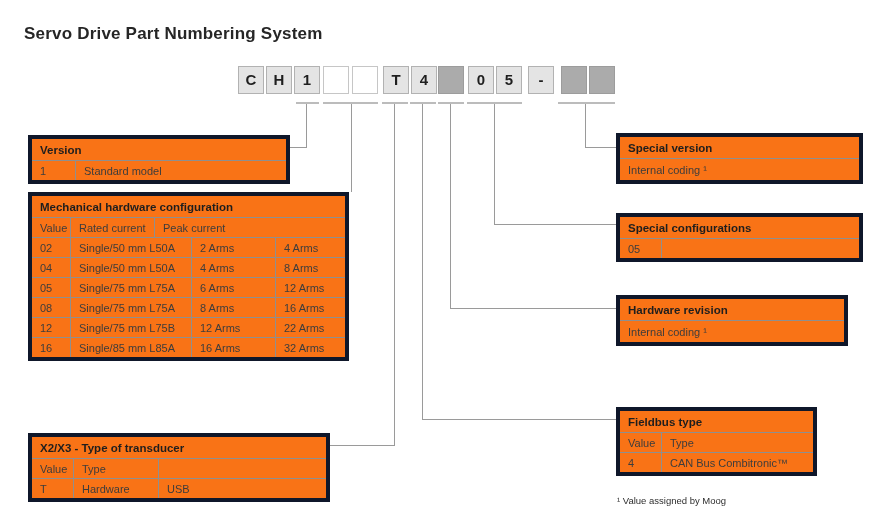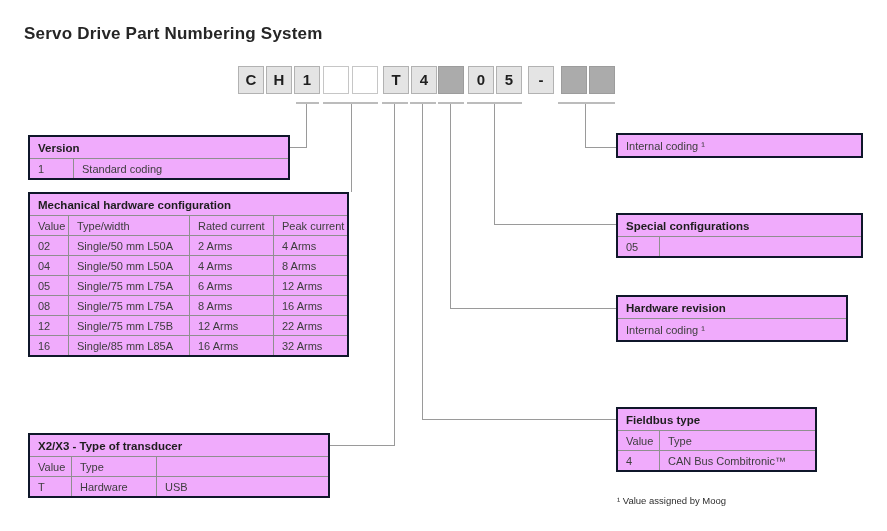--- a/index.html
+++ b/index.html
@@ -20,22 +20,22 @@
   }
   .box.empty{background:#ffffff;border-color:#c6c6c6;}
   .box.dark{background:#ababab;border-color:#9c9c9c;}
   
   .tick{position:absolute;top:102px;height:2px;background:#bcbcbc;}
   
   .vline{position:absolute;width:1px;background:#9a9a9a;}
   .hline{position:absolute;height:1px;background:#9a9a9a;}
   
   .tbl{
-    position:absolute;box-sizing:border-box;background:#f0abfc;
-    border:2px solid #0f172a;
+    position:absolute;box-sizing:border-box;background:#f97316;
+    border:4px solid #0f172a;
   }
   .ttl{
     font-weight:bold;font-size:11.5px;color:#1e1e1e;
     padding:5px 8px 4px 8px;border-bottom:1px solid #8f8f8f;
     white-space:nowrap;
   }
   .row{display:flex;border-bottom:1px solid #8f8f8f;}
   .row:last-child{border-bottom:none;}
   .cell{
     flex:none;box-sizing:border-box;padding:4px 8px 3px 8px;
@@ -97,29 +97,28 @@
   <div class="vline" style="left:494px;top:104px;height:120px"></div>
   <div class="hline" style="left:494px;top:224px;width:122px"></div>
 
   <div class="vline" style="left:585px;top:104px;height:43px"></div>
   <div class="hline" style="left:585px;top:147px;width:31px"></div>
 
   <div class="tbl" style="left:28px;top:135px;width:262px">
     <div class="ttl">Version</div>
     <div class="row">
       <div class="cell" style="width:44px">1</div>
-      <div class="cell grow">Standard coding</div>
+      <div class="cell grow">Standard model</div>
     </div>
   </div>
 
   <div class="tbl" style="left:28px;top:192px;width:321px">
     <div class="ttl">Mechanical hardware configuration</div>
     <div class="row">
       <div class="cell" style="width:39px">Value</div>
-      <div class="cell" style="width:121px">Type/width</div>
       <div class="cell" style="width:84px">Rated current</div>
       <div class="cell grow">Peak current</div>
     </div>
     <div class="row">
       <div class="cell" style="width:39px">02</div>
       <div class="cell" style="width:121px">Single/50 mm L50A</div>
       <div class="cell" style="width:84px">2 Arms</div>
       <div class="cell grow">4 Arms</div>
     </div>
     <div class="row">
@@ -162,20 +161,21 @@
       <div class="cell grow"></div>
     </div>
     <div class="row">
       <div class="cell" style="width:42px">T</div>
       <div class="cell" style="width:85px">Hardware</div>
       <div class="cell grow">USB</div>
     </div>
   </div>
 
   <div class="tbl" style="left:616px;top:133px;width:247px">
+    <div class="ttl">Special version</div>
     <div class="note-cell">Internal coding ¹</div>
   </div>
 
   <div class="tbl" style="left:616px;top:213px;width:247px">
     <div class="ttl">Special configurations</div>
     <div class="row">
       <div class="cell" style="width:42px">05</div>
     </div>
   </div>
 

